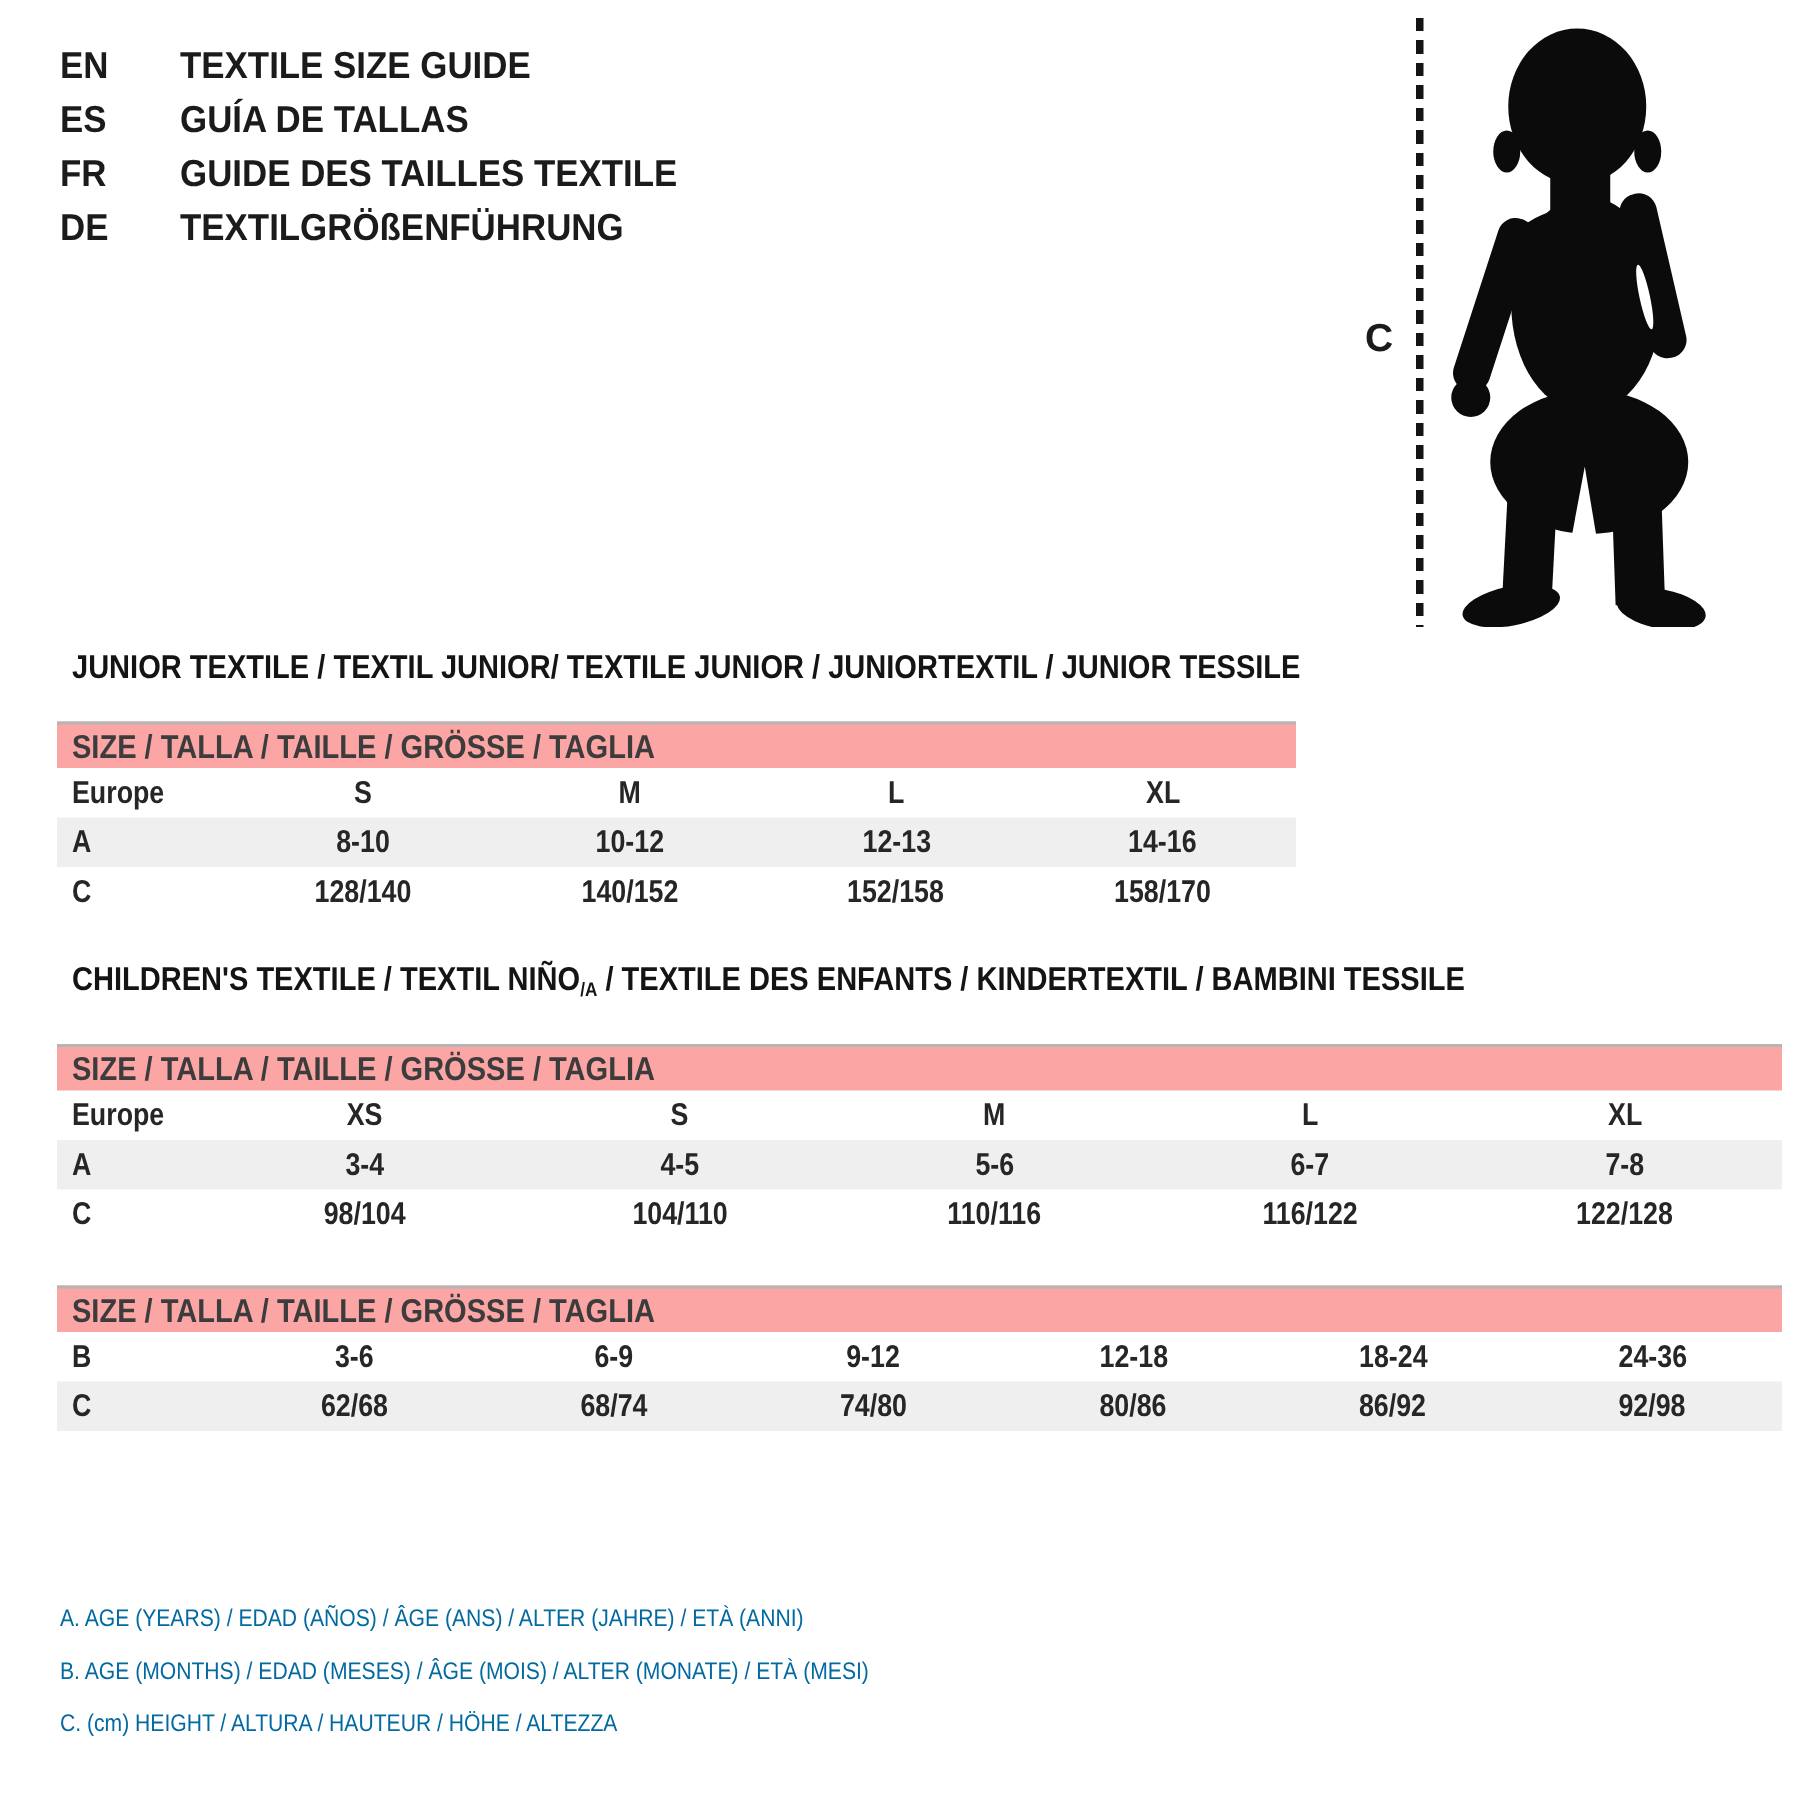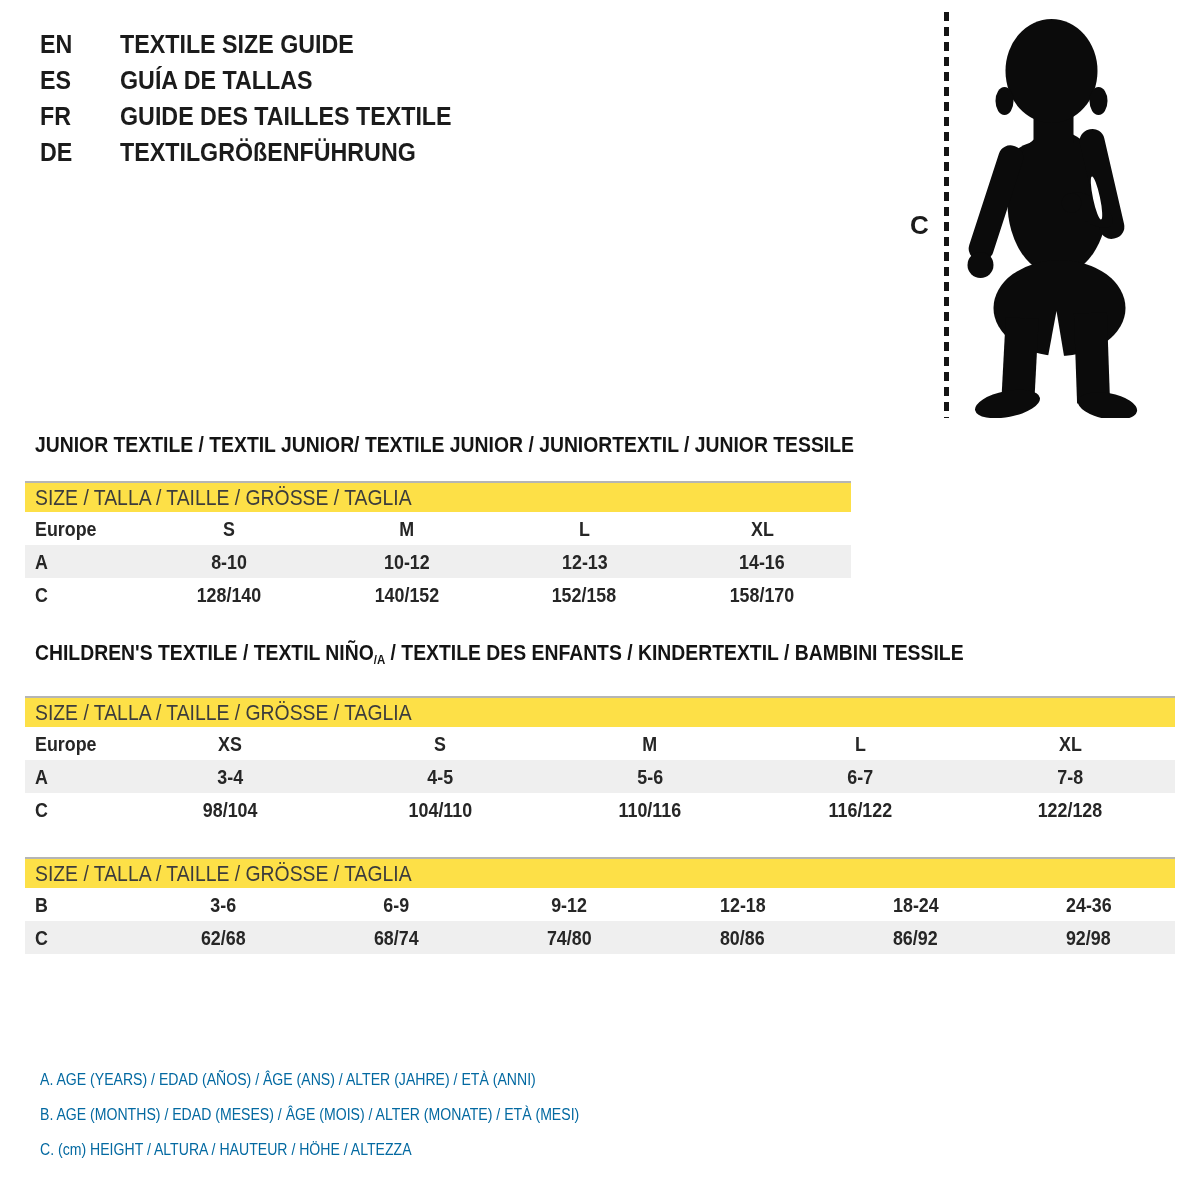--- a/index.html
+++ b/index.html
@@ -16,29 +16,29 @@
   .langs li{display:flex;height:36px;align-items:center;font-weight:700;font-size:25px;}
   .langs .code{width:80px;flex:none;}
 
   
   .figure-line{position:absolute;left:944px;top:12px;width:5px;height:406px;
     background:repeating-linear-gradient(to bottom,#141414 0 9px,transparent 9px 15px);}
   .figure-c{position:absolute;left:910px;top:210px;font-size:26px;font-weight:700;}
   .figure-svg{position:absolute;left:962px;top:13px;}
 
   
-  .sec{position:absolute;left:25px;}
+  .sec{position:absolute;left:38px;}
   .sec1{top:433px;width:826px;}
   .sec2{top:641px;width:1150px;}
   .sec3{top:843px;width:1150px;}
   .sec-title{margin:0;padding-left:10px;font-size:22px;font-weight:700;line-height:24px;color:#141414;}
   .sec-title sub{font-size:13px;vertical-align:-4px;letter-spacing:0;}
   .sec3 .sec-title{line-height:35px;}
-  .band{margin-top:24px;height:29px;line-height:29px;background:#fde047;
-        border-top:2px solid #b5b5b5;padding-left:10px;font-weight:400;font-size:22px;color:#3c3c3c;}
+  .band{margin-top:24px;height:29px;line-height:29px;background:#fca5a5;
+        border-top:2px solid #b5b5b5;padding-left:10px;font-weight:700;font-size:22px;color:#3c3c3c;}
   .sec3 .band{margin-top:14px;}
 
   .trow{display:grid;height:33px;align-items:center;font-size:21px;font-weight:700;color:#262626;text-decoration:underline;}
   .t1 .trow{grid-template-columns:115px repeat(4,1fr);}
   .t2 .trow{grid-template-columns:100px repeat(5,1fr);}
   .t3 .trow{grid-template-columns:112px repeat(6,1fr);}
   .cell{text-align:center;}
   .rl{text-align:left;padding-left:10px;}
   .stripe{background:#efefef;}
 

